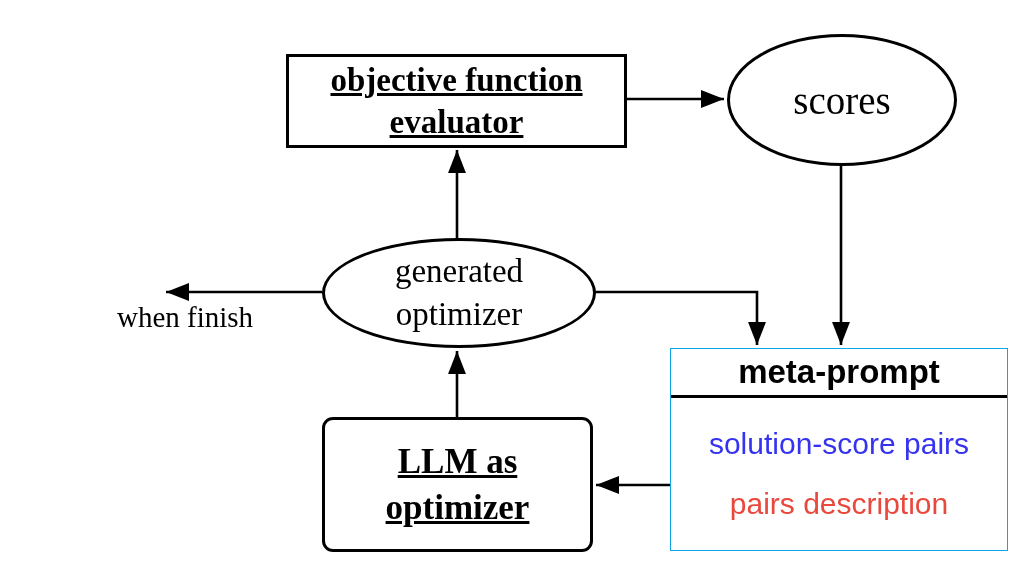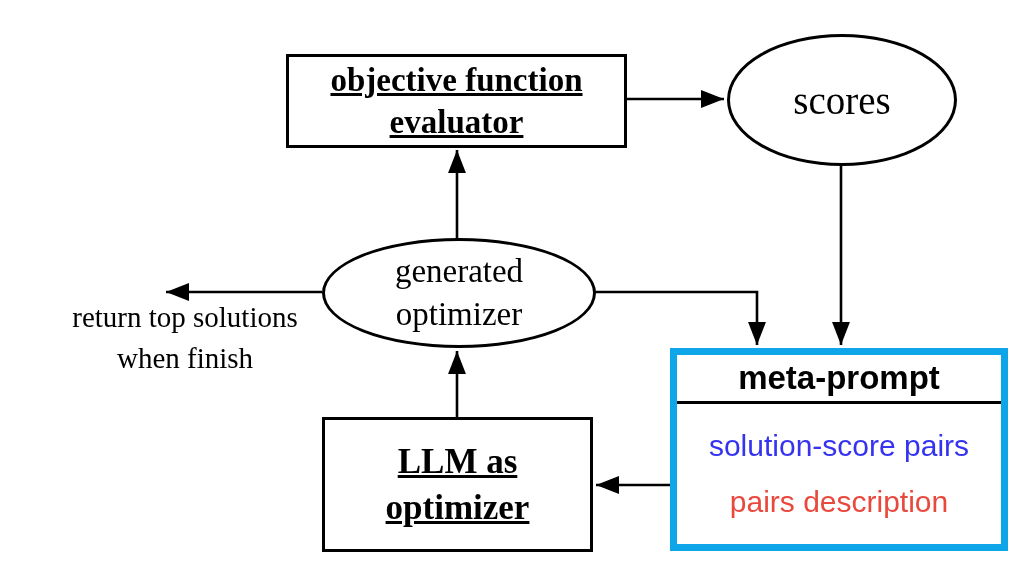--- a/index.html
+++ b/index.html
@@ -48,25 +48,25 @@
   .scores {
     left: 727px; top: 34px; width: 230px; height: 132px;
     font-size: 39px;
   }
   .generated {
     left: 322px; top: 238px; width: 274px; height: 110px;
     font-size: 33px; line-height: 43px;
   }
   .llm {
     left: 322px; top: 417px; width: 271px; height: 135px;
-    font-weight: bold; font-size: 35px; line-height: 46px;
+    font-weight: bold; font-size: 35px; line-height: 46px; border-radius: 11px;
   }
   .meta {
     left: 670px; top: 348px; width: 338px; height: 203px;
-    border: 7px solid #0ea5e9;
+    border: 1px solid #0ea5e9;
     background: #ffffff;
     position: absolute;
     box-sizing: border-box;
     display: flex;
     flex-direction: column;
     font-family: "Liberation Sans", sans-serif;
   }
   .meta-header {
     box-sizing: border-box;
     height: 49px;
@@ -137,17 +137,16 @@
 
   <div class="meta">
     <div class="meta-header">meta-prompt</div>
     <div class="meta-body">
       <div class="meta-item-blue">solution-score pairs</div>
       <div class="meta-item-red">pairs description</div>
     </div>
   </div>
 
   <div class="return-note">
-    <div>return top solutions</div>
     <div>when finish</div>
   </div>
 
 </div>
 
 </body></html>

